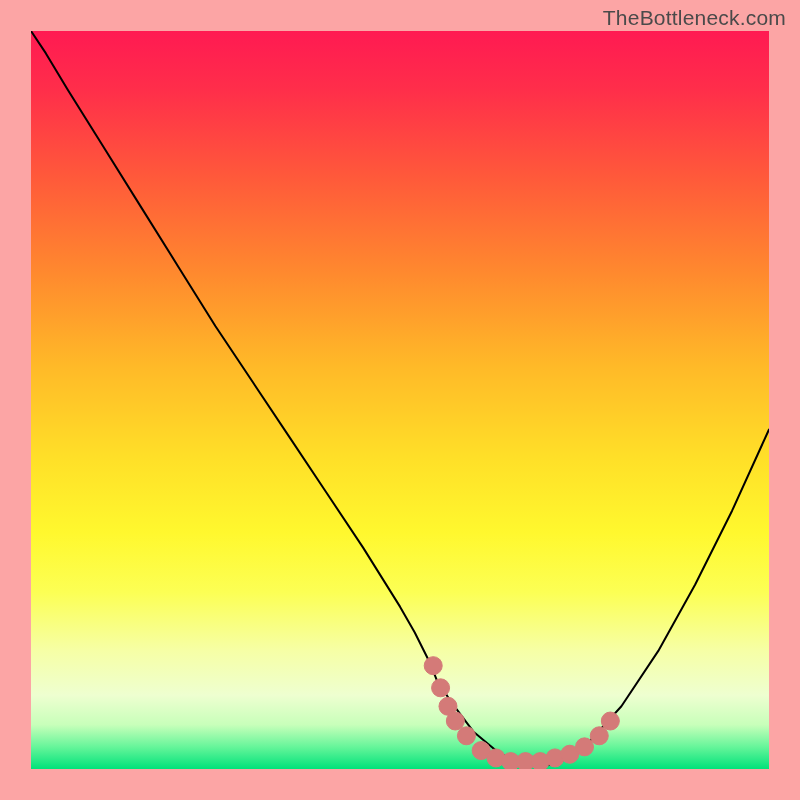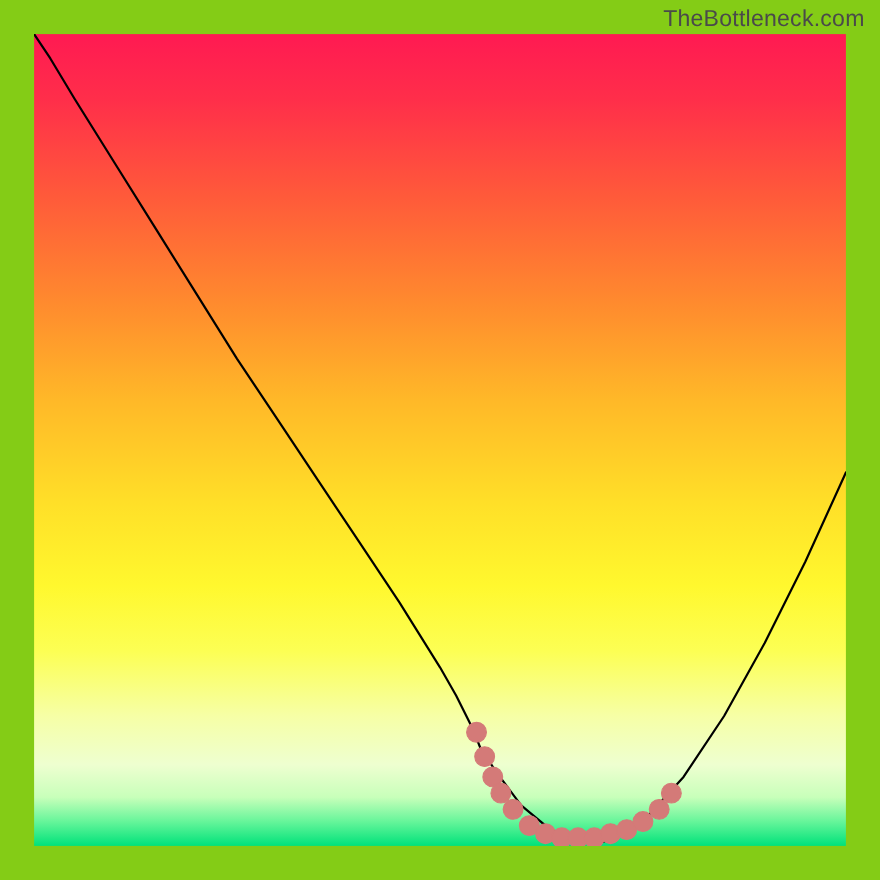--- a/index.html
+++ b/index.html
@@ -8,21 +8,21 @@
     width: 800px;
     height: 800px;
     background: #000;
     overflow: hidden;
     font-family: Arial, Helvetica, sans-serif;
   }
   .stage {
     position: relative;
     width: 800px;
     height: 800px;
-    background: #84cc16;
+    background: #fca5a5;
   }
   .plot-area {
     position: absolute;
     left: 31px;
     top: 31px;
     width: 738px;
     height: 738px;
     overflow: hidden;
   }
   .gradient-bg {

